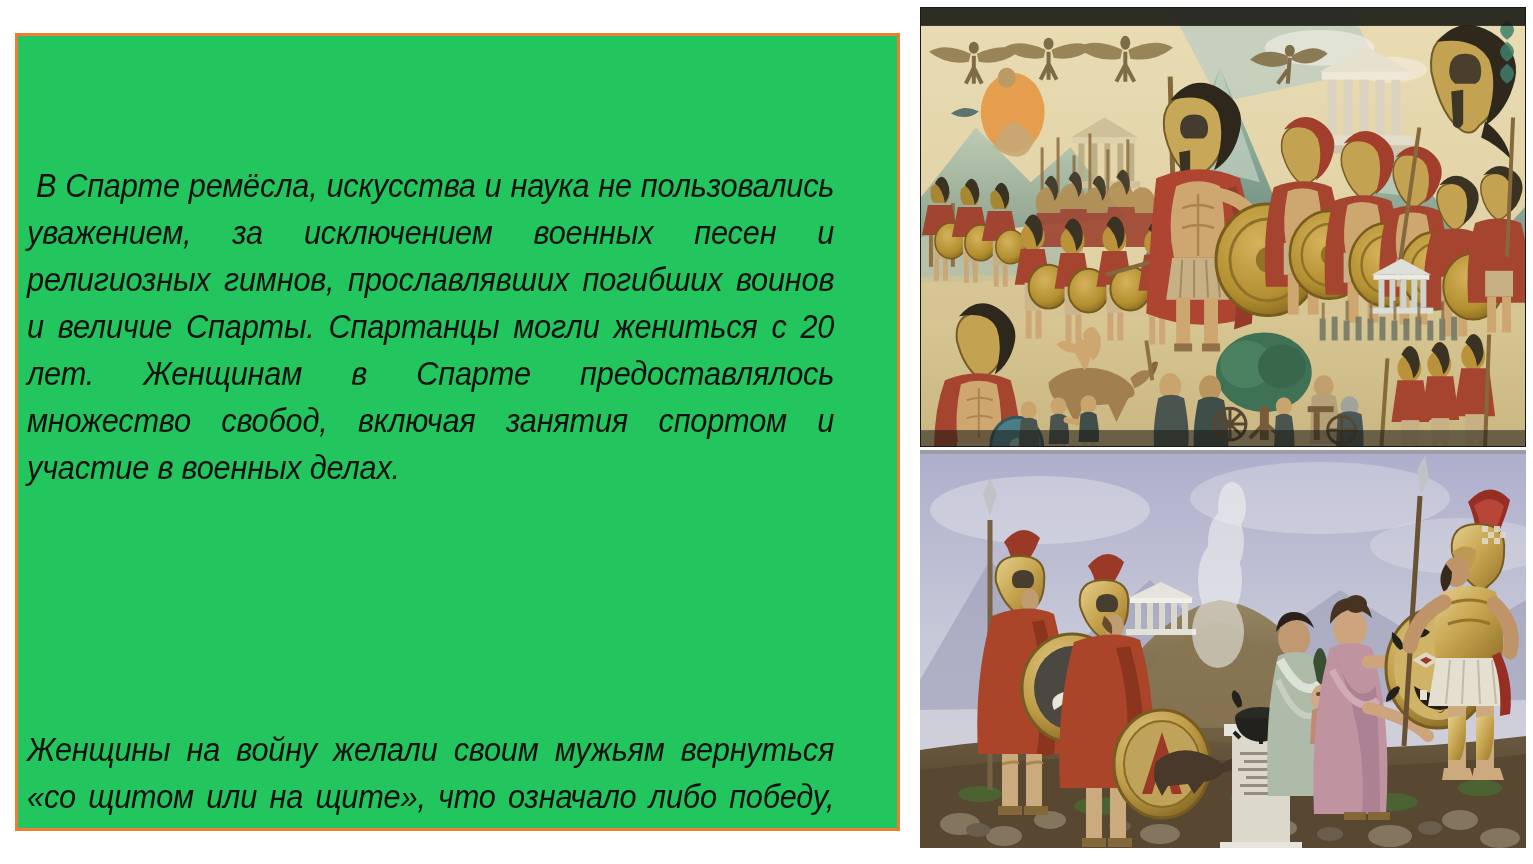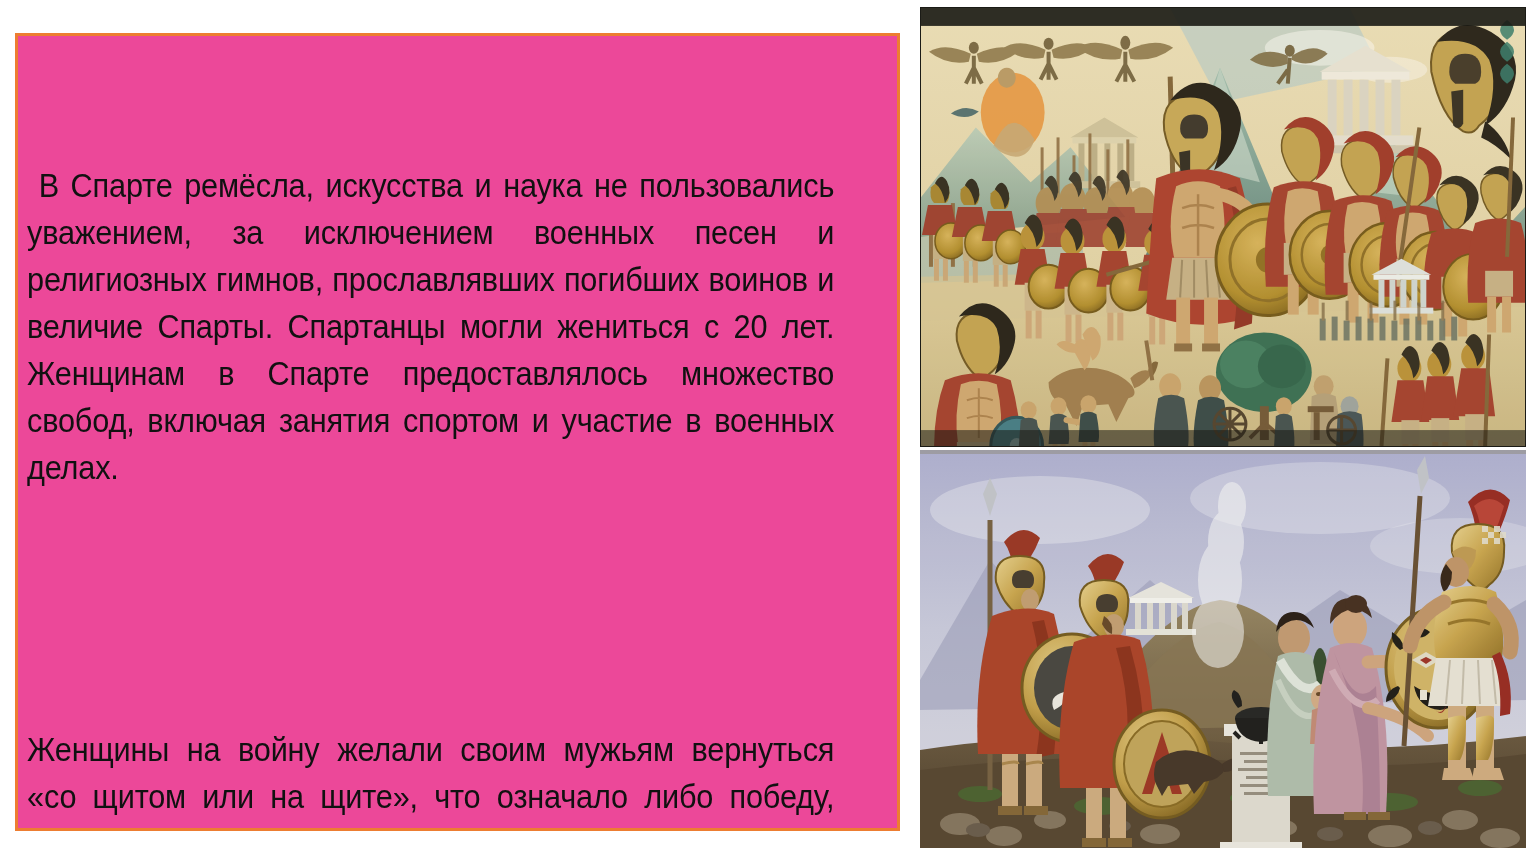--- a/index.html
+++ b/index.html
@@ -17,23 +17,24 @@
   }
 
   
   #text-panel {
     position: absolute;
     left: 15px;
     top: 33px;
     width: 885px;
     height: 798px;
     box-sizing: border-box;
-    background: #ec4899;
+    background: #22c55e;
     border: 3px solid #ED7D31;
     overflow: hidden;
+    font-style: italic;
   }
   #text-body {
     position: absolute;
     left: 9px;
     top: 32px;
     width: 868px;
     color: #111111;
     font-family: "Liberation Sans", sans-serif;
     font-size: 33px;
     line-height: 47px;

